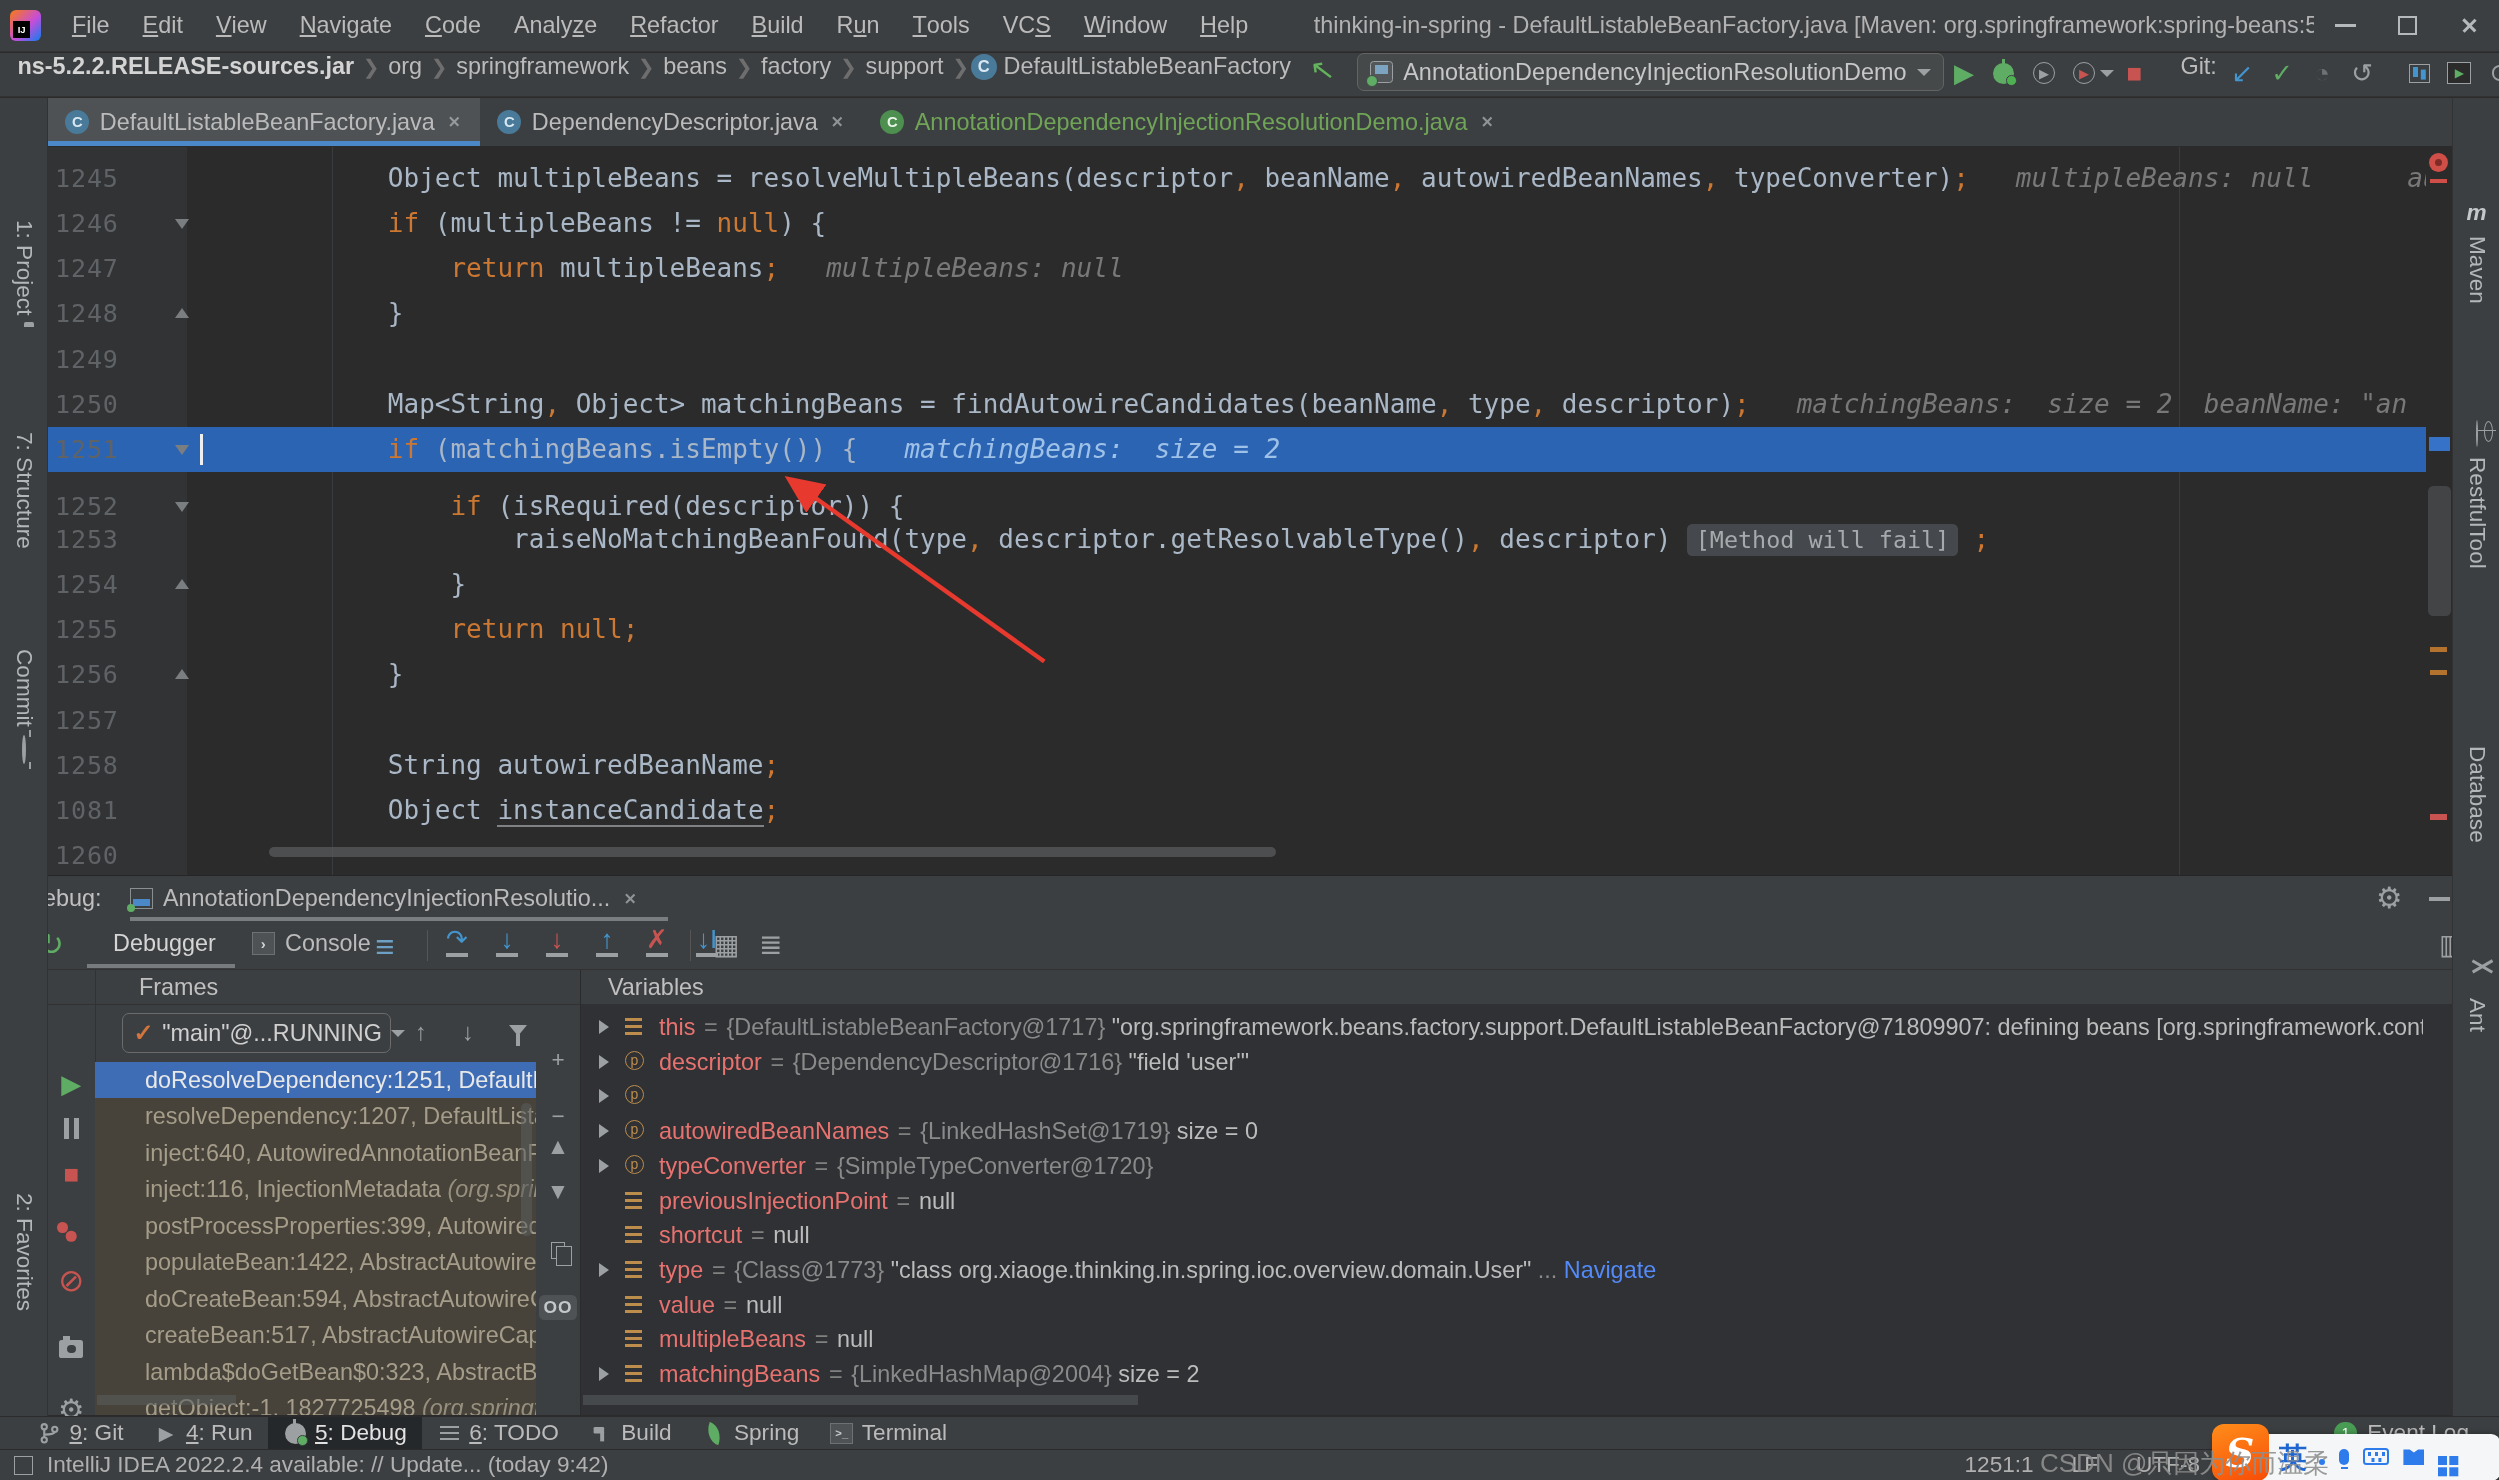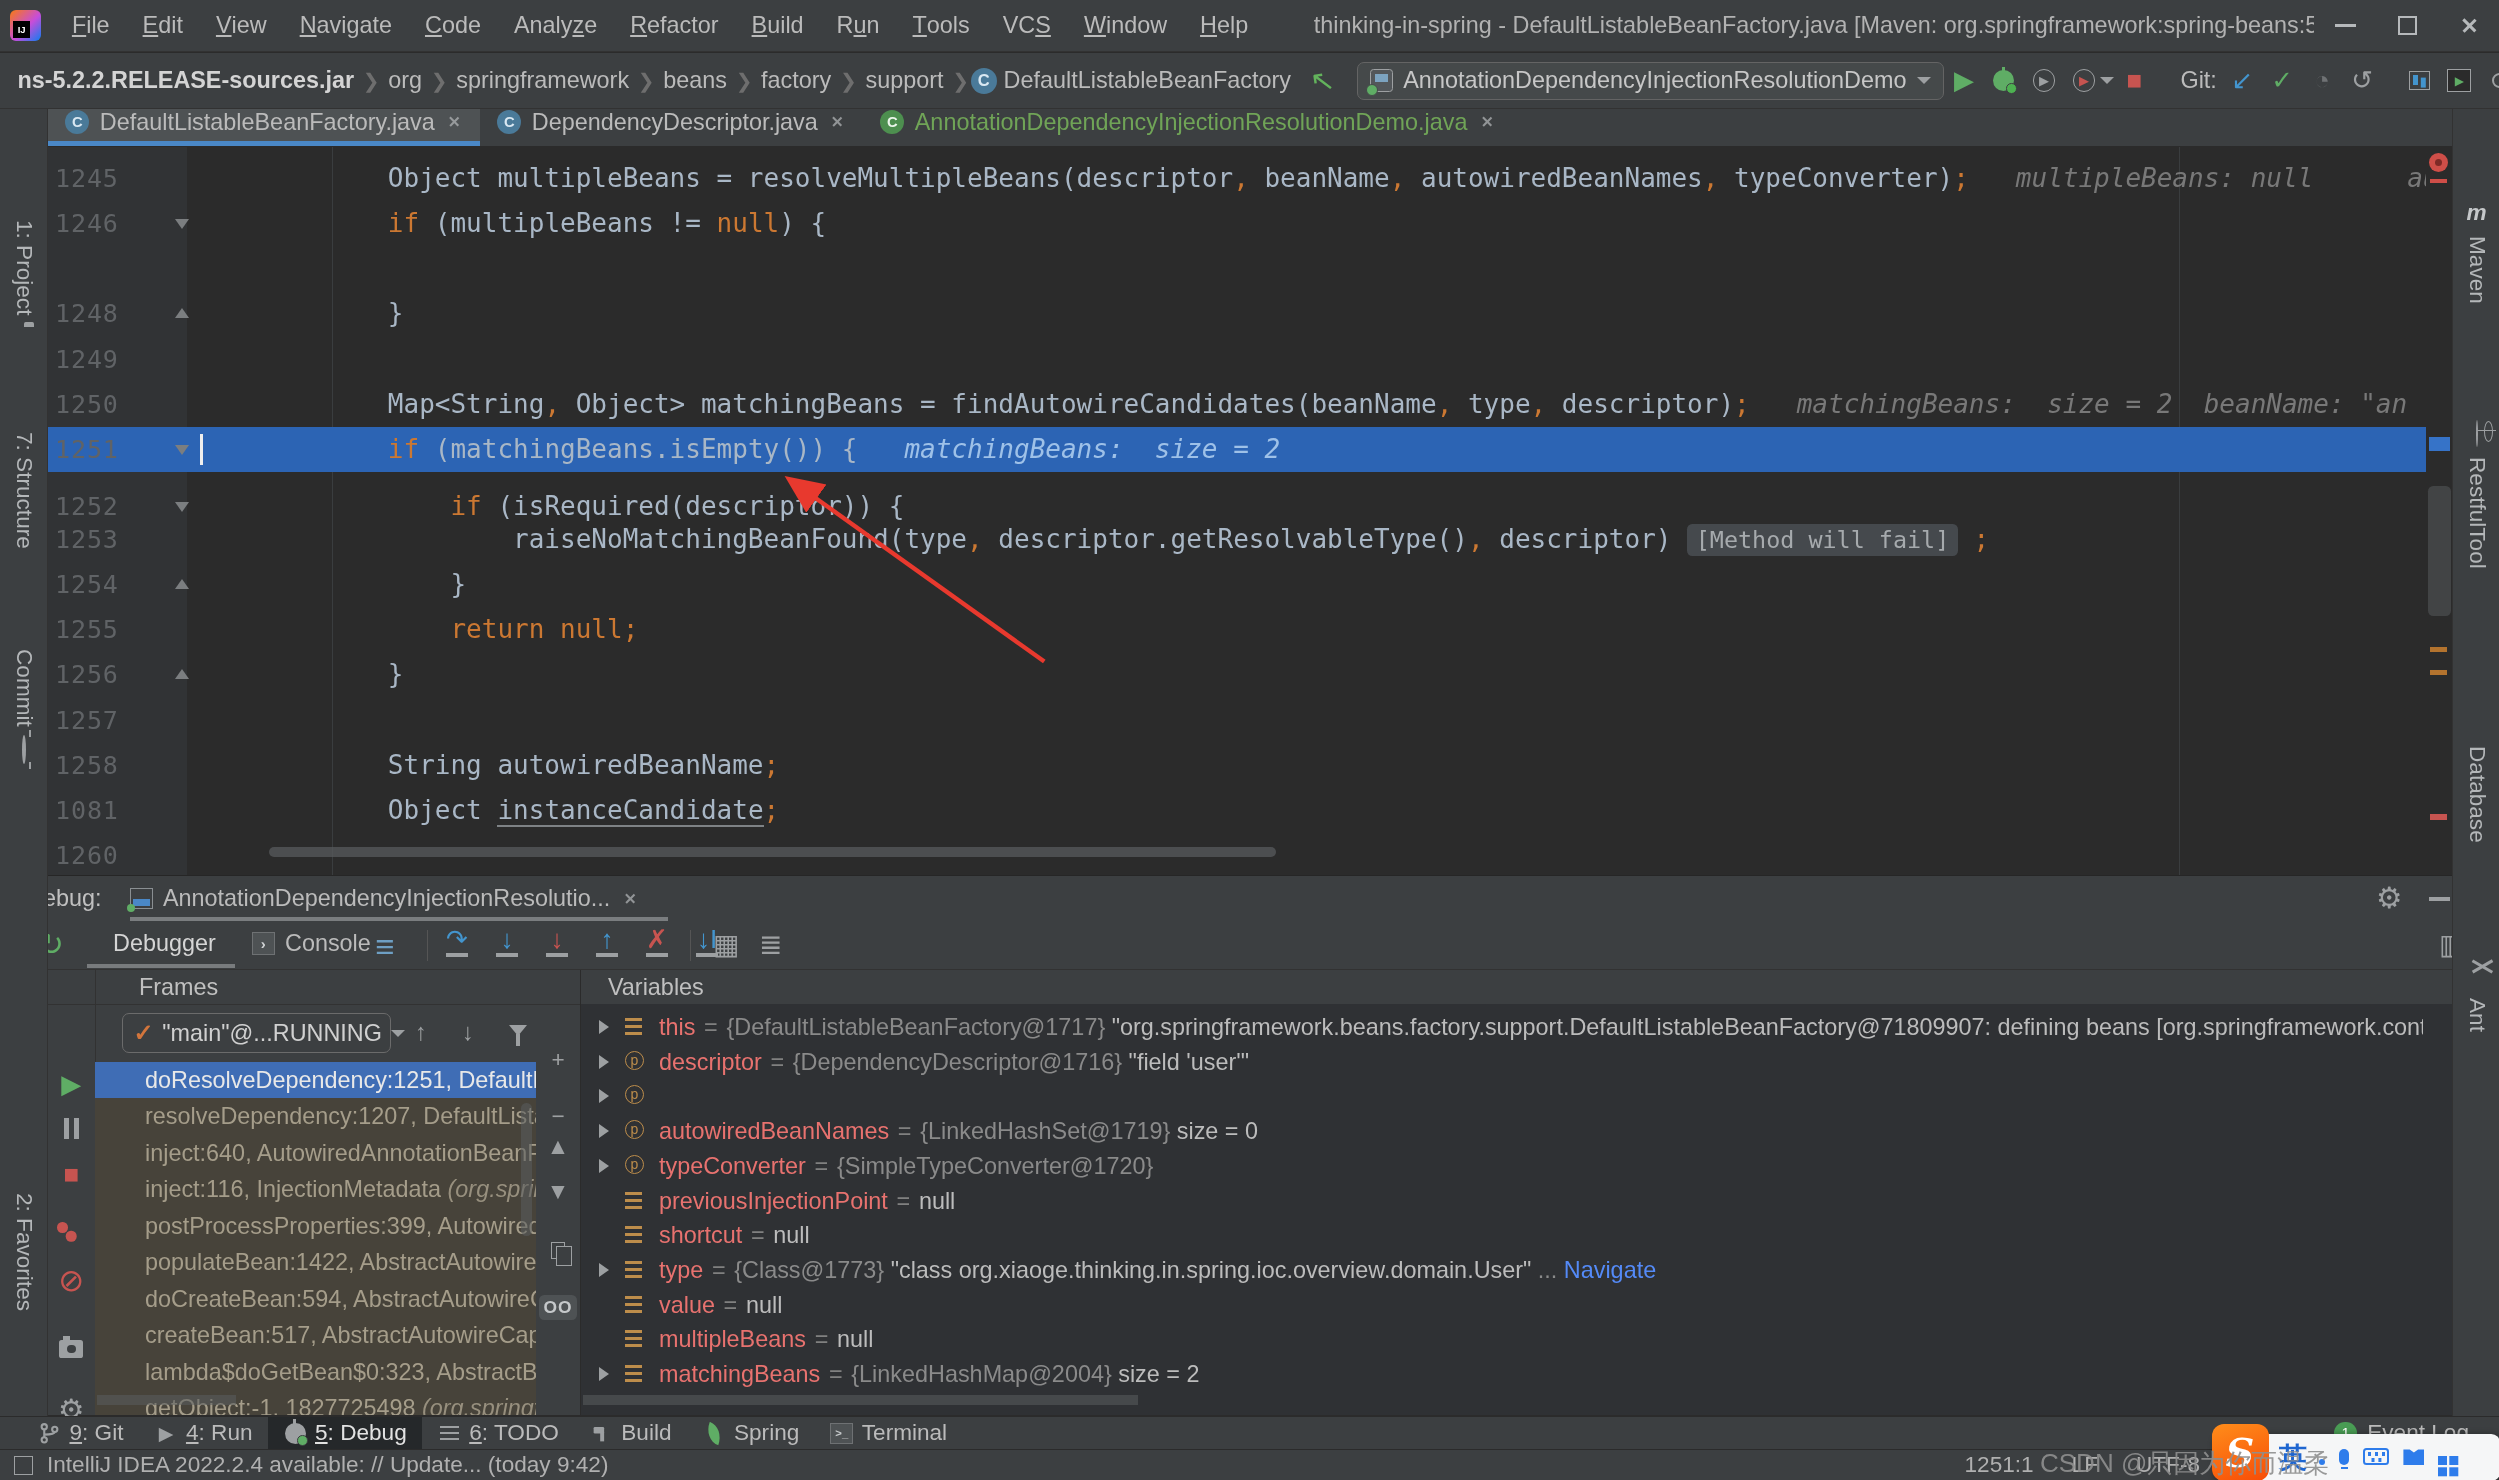--- a/index.html
+++ b/index.html
@@ -15,21 +15,21 @@
 .wtitle{margin-left:49px;color:#b2b2b2;white-space:nowrap;overflow:hidden}
 .winctl{margin-left:auto;display:flex;height:100%}
 .wbtn{width:62px;height:100%;display:flex;align-items:center;justify-content:center}
 .minbar{width:21px;height:2.6px;background:#b6b9bb}
 .maxbox{width:19px;height:19px;border:2.6px solid #b6b9bb}
 .xicon{position:relative;width:17.4px;height:17.4px;display:inline-block}
 .xicon::before,.xicon::after{content:"";position:absolute;left:7.8px;top:0;width:2.6px;height:17.4px;background:#b6b9bb}
 .xicon::before{transform:rotate(45deg)}.xicon::after{transform:rotate(-45deg)}
 .xsmall{transform:scale(.7);opacity:.7}
 
-.toolbar{position:absolute;left:0;top:53px;right:0;height:56px;background:#3c3f41;border-bottom:0.9px solid #323232;display:flex;align-items:center;padding:0 10.4px;z-index:10;white-space:nowrap}
+.toolbar{position:absolute;left:0;top:53px;right:0;height:44px;background:#3c3f41;border-bottom:0.9px solid #323232;display:flex;align-items:flex-start;padding:0 10.4px;z-index:10;white-space:nowrap}
 #breadcrumbs{display:flex;align-items:center}
 .bc{padding:0 7px;color:#bbb}
 .bc.first{font-weight:bold;color:#d4d4d4}
 .bcsep{color:#6e6e6e;font-size:20px;padding:0 1.7px}
 .cicon{width:26px;height:26px;border-radius:50%;background:#4a7a99;color:#d9e8f2;display:inline-flex;align-items:center;justify-content:center;font-size:16.5px;font-weight:bold;flex:none}
 .cicon.run{background:#4d8f4f;color:#eaf5ea}
 .navback{color:#63b35c;font-size:29.5px;margin:0 22.6px 0 12px;transform:rotate(-8deg)}
 .runbox{display:flex;align-items:center;gap:10.4px;border:0.9px solid #646464;border-radius:7px;background:#45494a;height:38px;padding:0 12px;margin-left:auto;color:#c7c7c7}
 .appicon{width:22.6px;height:22.6px;border:1.7px solid #9da0a2;border-radius:3.5px;position:relative;background:#53575a}
 .appicon::before{content:"";position:absolute;inset:3.5px 3.5px 8.7px 3.5px;background:#7ca3c0}
@@ -381,20 +381,24 @@
   <div id="code-lines">
       <div class="crow" style="top: 0px;">
         <span class="lnum">1245</span>
         <span class="codeline"><span class="c-d">            Object multipleBeans = resolveMultipleBeans(descriptor</span><span class="c-k">,</span><span class="c-d"> beanName</span><span class="c-k">,</span><span class="c-d"> autowiredBeanNames</span><span class="c-k">,</span><span class="c-d"> typeConverter)</span><span class="c-k">;</span><span class="c-h">   multipleBeans: null</span><span class="c-h">      au</span></span>
       </div>
       <div class="crow" style="top: 45px;">
         <span class="lnum">1246</span>
         <div class="fold down"></div>
         <span class="codeline"><span class="c-k">            if</span><span class="c-d"> (multipleBeans != </span><span class="c-k">null</span><span class="c-d">) {</span></span>
       </div>
+      <div class="crow" style="top: 90px;">
+        <span class="lnum">1247</span>
+        <span class="codeline"><span class="c-k">                return</span><span class="c-d"> multipleBeans</span><span class="c-k">;</span><span class="c-h">   multipleBeans: null</span></span>
+      </div>
       <div class="crow" style="top: 135px;">
         <span class="lnum">1248</span>
         <div class="fold up"></div>
         <span class="codeline"><span class="c-d">            }</span></span>
       </div>
       <div class="crow" style="top: 181px;">
         <span class="lnum">1249</span>
         <span class="codeline"></span>
       </div>
       <div class="crow" style="top: 226px;">

